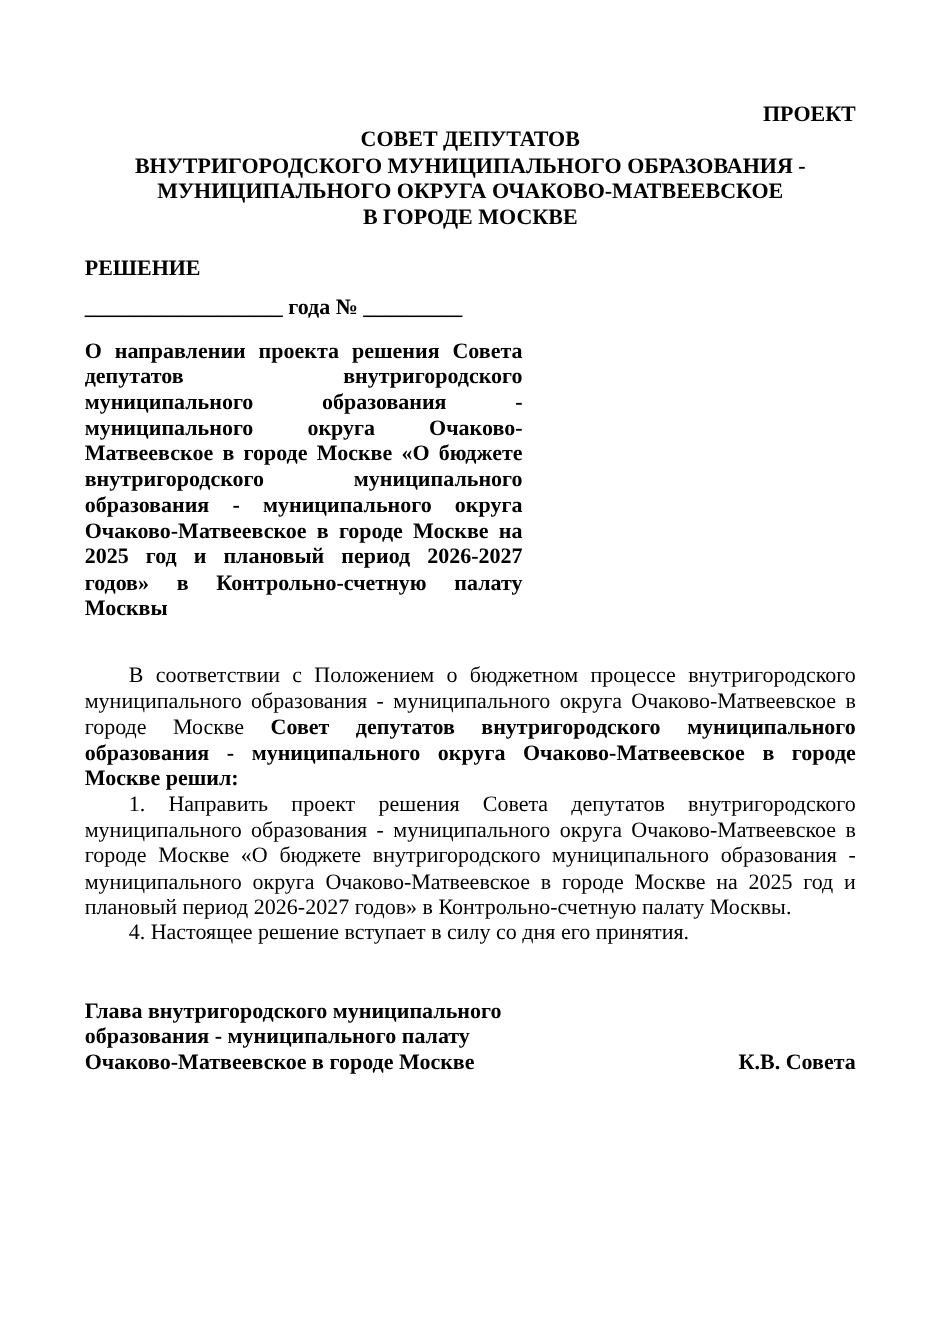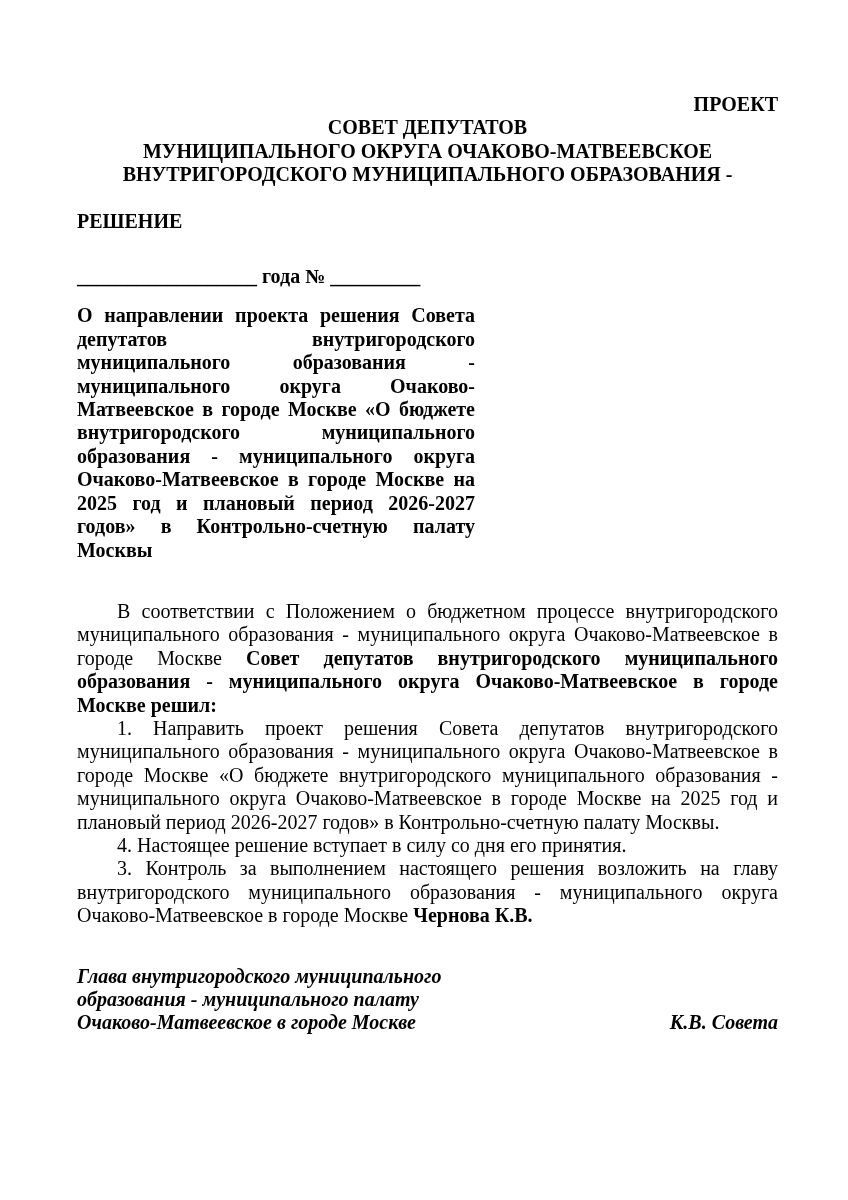--- a/index.html
+++ b/index.html
@@ -17,65 +17,64 @@
     height: 1200px;
     padding: 93px 70px 40px 77px;
     overflow: hidden;
     background: #ffffff;
     border-radius: 17px;
   }
   .b { font-weight: bold; }
   .draft-label { text-align: right; font-weight: bold; }
   .org-block { text-align: center; font-weight: bold; }
   .doc-type { text-align: left; font-weight: bold; margin-top: 23px; }
-  .date-line { font-weight: bold; margin-top: 32px; white-space: pre; }
+  .date-line { font-weight: bold; margin-top: 12px; white-space: pre; }
   .subject {
     font-weight: bold;
     text-align: justify;
     width: 398px;
     margin-top: 16px;
   }
   .body-text { margin-top: 38px; }
   .para { text-align: justify; text-indent: 40px; }
   .signature-block {
-    margin-top: 37px;
+    margin-top: 47px;
     display: flex;
     justify-content: space-between;
     align-items: flex-end;
     font-weight: bold;
-    font-style: italic;
   }
 </style>
 </head>
 <body>
 
 <div class="page">
 
   <div class="draft-label">ПРОЕКТ</div>
 
   <div class="org-block">
     <div>СОВЕТ ДЕПУТАТОВ</div>
+    <div>ВНУТРИГОРОДСКОГО МУНИЦИПАЛЬНОГО  ОБРАЗОВАНИЯ -</div>
     <div>МУНИЦИПАЛЬНОГО ОКРУГА ОЧАКОВО-МАТВЕЕВСКОЕ</div>
-    <div>ВНУТРИГОРОДСКОГО МУНИЦИПАЛЬНОГО  ОБРАЗОВАНИЯ -</div>
+    <div>В ГОРОДЕ МОСКВЕ</div>
   </div>
 
   <div class="doc-type">РЕШЕНИЕ</div>
 
   <div class="date-line">__________________ года № _________</div>
 
   <div class="subject">О направлении проекта решения Совета депутатов внутригородского муниципального образования - муниципального округа Очаково-Матвеевское в городе Москве  «О бюджете внутригородского муниципального образования - муниципального округа Очаково-Матвеевское в городе Москве  на 2025 год и плановый период 2026-2027 годов» в Контрольно-счетную палату Москвы</div>
 
   <div class="body-text">
     <p class="para"><span>В соответствии с Положением о бюджетном процессе внутригородского муниципального образования - муниципального округа Очаково-Матвеевское в городе Москве </span><span class="b">Совет депутатов внутригородского муниципального образования - муниципального округа Очаково-Матвеевское в городе Москве решил:</span></p>
 
     <p class="para">1. Направить проект решения Совета депутатов внутригородского муниципального образования - муниципального округа Очаково-Матвеевское в городе Москве «О бюджете внутригородского муниципального образования - муниципального округа Очаково-Матвеевское в городе Москве на 2025 год и плановый период 2026-2027 годов» в Контрольно-счетную палату Москвы.</p>
 
     <p class="para">4. Настоящее решение вступает в силу со дня его принятия.</p>
 
-    <p class="para"><span>3. Контроль за выполнением настоящего решения возложить на главу внутригородского муниципального образования - муниципального округа Очаково-Матвеевское в городе Москве </span><span class="b">Чернова К.В.</span></p>
   </div>
 
   <div class="signature-block">
     <div>
       <div>Глава внутригородского муниципального</div>
       <div>образования - муниципального палату</div>
       <div>Очаково-Матвеевское в городе Москве</div>
     </div>
     <div>К.В. Совета</div>
   </div>

